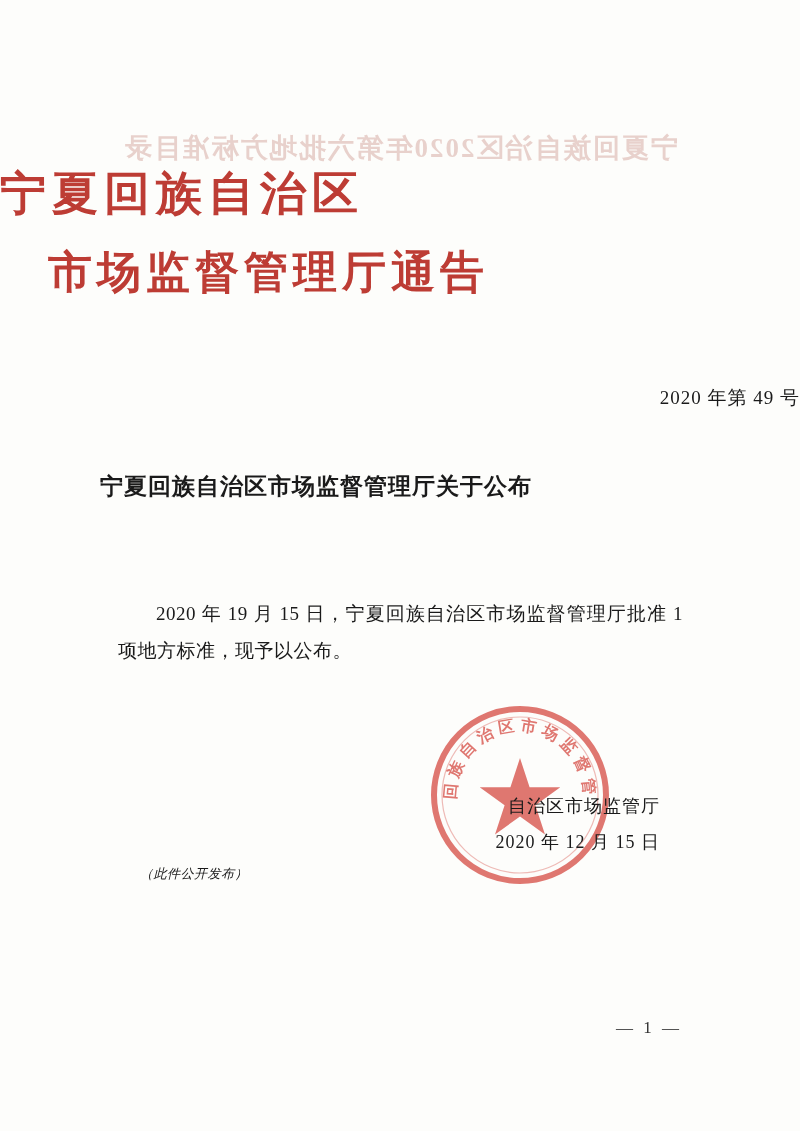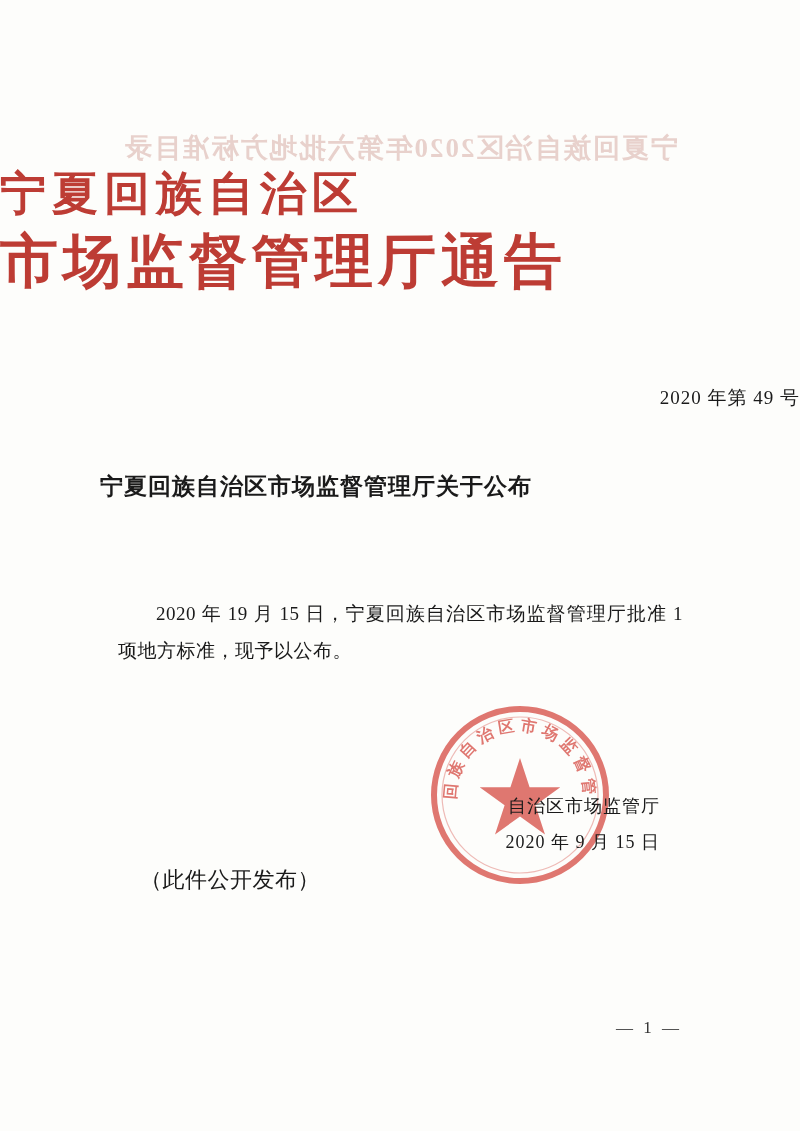--- a/index.html
+++ b/index.html
@@ -48,26 +48,27 @@
     color: #bd3c34;
   }
   .masthead .line1 {
     font-size: 46px;
     font-weight: 700;
     letter-spacing: 6px;
     line-height: 1.1;
     font-family: "DejaVu Serif", "Liberation Serif", serif;
   }
   .masthead .line2 {
-    font-size: 58px;
+    font-size: 44px;
     font-weight: 700;
     letter-spacing: 5px;
     line-height: 1.25;
-    margin-top: 6px;
+    margin-top: 25px;
     font-family: "DejaVu Serif", "Liberation Serif", serif;
+    padding-left: 48px;
   }
 
   .issue-no {
     position: absolute;
     top: 385px;
     left: 0;
     width: 800px;
     text-align: right;
     font-size: 19px;
     letter-spacing: 1px;
@@ -114,22 +115,23 @@
     left: 425px;
     width: 190px;
     height: 190px;
     pointer-events: none;
   }
 
   .public-note {
     position: absolute;
     top: 865px;
     left: 140px;
-    font-size: 22px;
+    font-size: 13px;
     letter-spacing: 0.5px;
+    font-style: italic;
   }
 
   .page-number {
     position: absolute;
     top: 1018px;
     left: 0;
     width: 800px;
     text-align: right;
     padding-right: 118px;
     box-sizing: border-box;
@@ -165,20 +167,20 @@
       <path d="M95 58 L104.6 87.2 L135.3 87.2 L110.4 105.3 L120 134.5 L95 116.4 L70 134.5 L79.6 105.3 L54.7 87.2 L85.4 87.2 Z" fill="#d4443c"></path>
       <path id="sealArcTop" d="M 95 95 m -64 0 a 64 64 0 1 1 128 0" fill="none" stroke="none"></path>
       <text fill="#d4443c" font-size="16" font-family="DejaVu Serif, serif" font-weight="700" letter-spacing="5">
         <textPath href="#sealArcTop" startOffset="50%" text-anchor="middle">宁夏回族自治区市场监督管理厅</textPath>
       </text>
     </g>
   </svg>
 
   <div class="signature">
     <div>自治区市场监管厅</div>
-    <div>2020 年 9 月 15 日</div>
+    <div>2020 年 12 月 15 日</div>
   </div>
 
   <div class="public-note">（此件公开发布）</div>
 
   <div class="page-number">— 1 —</div>
 
 </div>
 
 </body></html>

